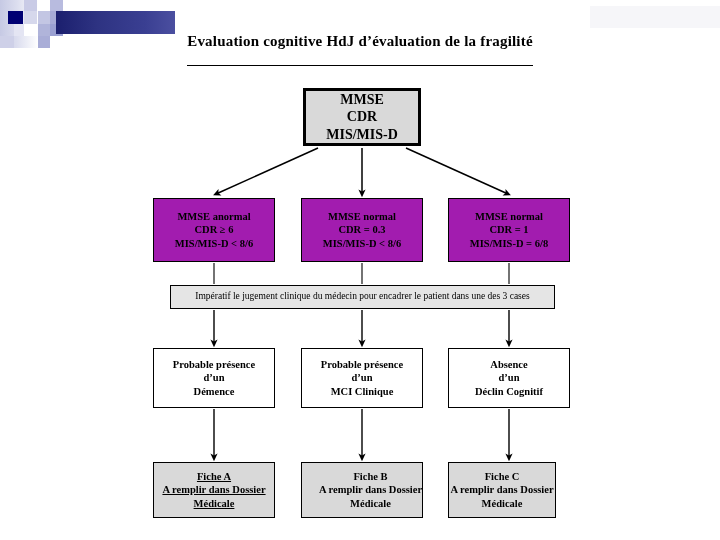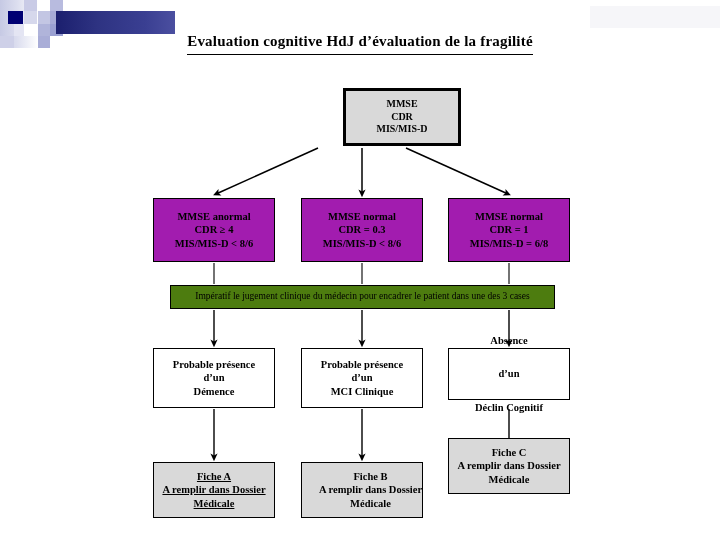--- a/index.html
+++ b/index.html
@@ -75,52 +75,51 @@
     left: 0; top: 33px;
     width: 720px;
     text-align: center;
     font-size: 15px;
     font-weight: bold;
     color: #000000;
     letter-spacing: 0.2px;
   }
   #title span {
     border-bottom: 1.5px solid #000;
-    padding-bottom: 5px;
+    padding-bottom: 16px;
   }
 
   
   .box {
     position: absolute;
     box-sizing: border-box;
     display: flex;
     flex-direction: column;
     align-items: center;
     justify-content: center;
     text-align: center;
     color: #000;
     font-weight: bold;
     line-height: 1.25;
   }
   .box .ln { display: block; white-space: nowrap; }
 
   .box--root {
     border: 3px solid #000;
     background: #d9d9d9;
-    font-size: 10px;
-    margin-left: 40px;
+    font-size: 14px;
   }
   .box--crit {
     border: 1.2px solid #000;
     background: #a21caf;
     font-size: 10.5px;
   }
   .box--banner {
     border: 1.2px solid #000;
-    background: #4d7c0f;
+    background: #e5e5e5;
     font-size: 9.5px;
     font-weight: normal;
     justify-content: center;
   }
   .box--concl {
     border: 1.2px solid #000;
     background: #ffffff;
     font-size: 10.5px;
     text-align: center;
   }
@@ -134,25 +133,25 @@
   #box-root   { left: 303px; top: 88px;  width: 118px; height: 58px; }
 
   #box-crit-1 { left: 153px; top: 198px; width: 122px; height: 64px; }
   #box-crit-2 { left: 301px; top: 198px; width: 122px; height: 64px; }
   #box-crit-3 { left: 448px; top: 198px; width: 122px; height: 64px; }
 
   #box-banner { left: 170px; top: 285px; width: 385px; height: 24px; }
 
   #box-concl-1 { left: 153px; top: 348px; width: 122px; height: 60px; }
   #box-concl-2 { left: 301px; top: 348px; width: 122px; height: 60px; }
-  #box-concl-3 { left: 448px; top: 348px; width: 122px; height: 52px; gap: 20px; }
+  #box-concl-3 { left: 448px; top: 348px; width: 122px; height: 60px; }
 
   #box-fiche-1 { left: 153px; top: 462px; width: 122px; height: 56px; text-decoration: underline; }
   #box-fiche-2 { left: 301px; top: 462px; width: 122px; height: 56px; padding-left: 17px; }
-  #box-fiche-3 { left: 448px; top: 438px; width: 122px; height: 56px; }
+  #box-fiche-3 { left: 448px; top: 462px; width: 108px; height: 56px; }
 
   
   #arrows {
     position: absolute;
     left: 0; top: 0;
     width: 720px; height: 540px;
     pointer-events: none;
   }
 </style>
 </head>
@@ -209,21 +208,21 @@
   </svg>
 
   <div class="box box--root" id="box-root">
     <span class="ln">MMSE</span>
     <span class="ln">CDR</span>
     <span class="ln">MIS/MIS-D</span>
   </div>
 
   <div class="box box--crit" id="box-crit-1">
     <span class="ln">MMSE anormal</span>
-    <span class="ln">CDR ≥ 4</span>
+    <span class="ln">CDR ≥ 6</span>
     <span class="ln">MIS/MIS-D &lt; 8/6</span>
   </div>
   <div class="box box--crit" id="box-crit-2">
     <span class="ln">MMSE normal</span>
     <span class="ln">CDR = 0.3</span>
     <span class="ln">MIS/MIS-D &lt; 8/6</span>
   </div>
   <div class="box box--crit" id="box-crit-3">
     <span class="ln">MMSE normal</span>
     <span class="ln">CDR = 1</span>

